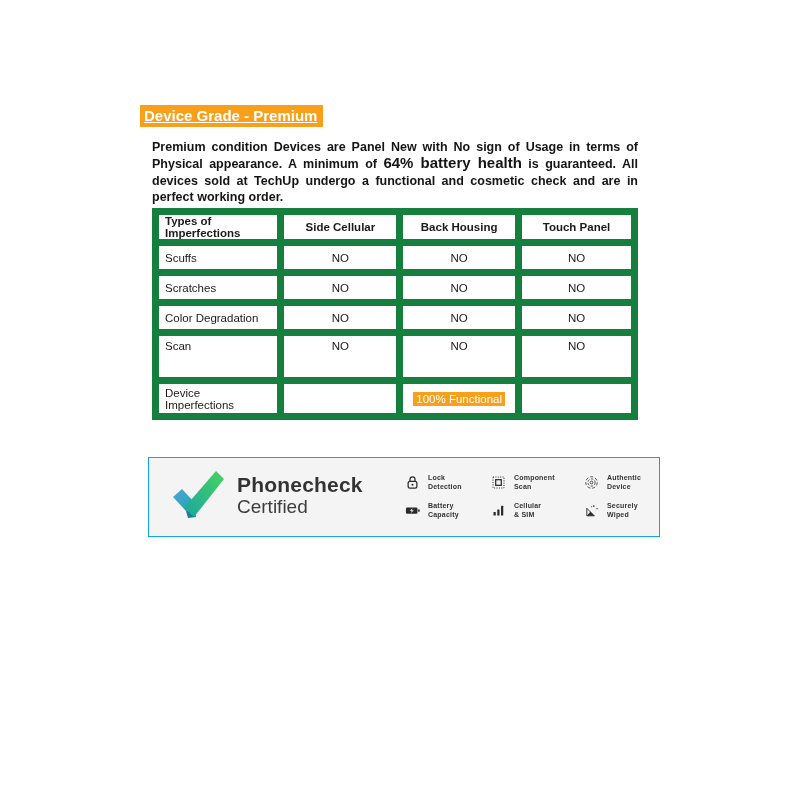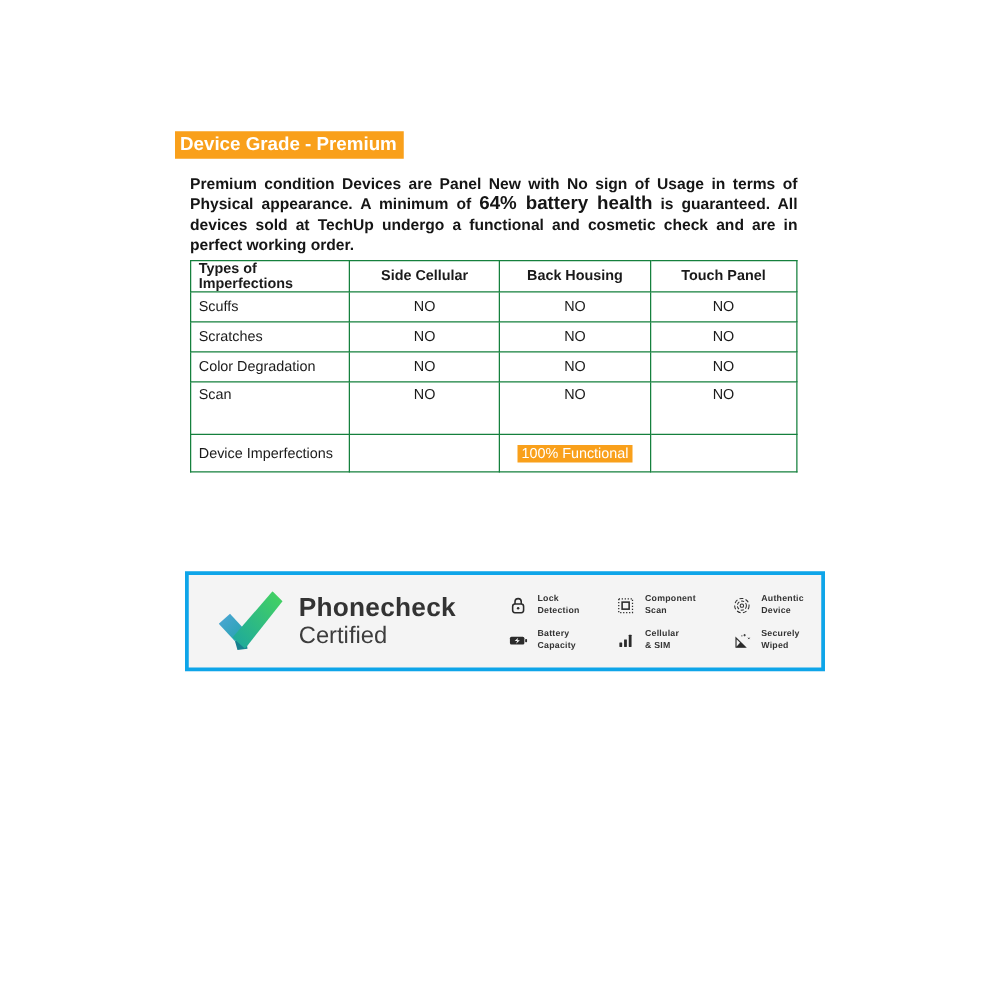--- a/index.html
+++ b/index.html
@@ -10,60 +10,60 @@
   }
   .page { position:absolute; inset:0; }
 
   
   .title-highlight {
     position:absolute; left:140px; top:105px;
     background:var(--accent,#F9A01B);
     color:#ffffff; font-size:15px; font-weight:bold;
     padding:2px 6px 3px 4px; line-height:17px;
   }
-  .title-highlight span { }
+  .title-highlight span { text-decoration:underline; }
 
   
   .intro {
     position:absolute; left:152px; top:139px; width:486px;
     font-size:12.5px; font-weight:bold; line-height:16.4px;
     text-align:justify; color:#151515; margin:0;
   }
   .intro .big { font-size:15px; }
 
   
   table.imperfections {
     position:absolute; left:152px; top:208px; width:486px;
     border-collapse:collapse; table-layout:fixed;
     font-size:11.5px; color:#1a1a1a;
   }
   table.imperfections col.c0 { width:26.2%; }
   table.imperfections col.c1 { width:24.8%; }
   table.imperfections col.c2 { width:24.8%; }
   table.imperfections col.c3 { width:24.2%; }
   table.imperfections th, table.imperfections td {
-    border:1px solid #15803d; padding:0 6px;
+    border:7px solid #15803d; padding:0 6px;
     text-align:center; vertical-align:middle;
     height:23px; font-weight:normal;
   }
   table.imperfections thead th { font-weight:bold; height:23px; }
   table.imperfections th:first-child,
   table.imperfections td:first-child { text-align:left; }
   table.imperfections tbody tr:nth-child(4) td {
     height:37px; vertical-align:top; padding-top:4px;
   }
   table.imperfections tbody tr:nth-child(5) td { height:29px; }
   .cell-highlight {
     background:var(--accent,#F9A01B); color:#ffffff; padding:1px 3px;margin-top:12px;
   }
 
   
   .badge {
     position:absolute; left:148px; top:457px; width:512px; height:80px;
-    background:#f4f4f4; border:3px solid #0ea5e9; box-sizing:border-box;
+    background:#f4f4f4; border:1px solid #0ea5e9; box-sizing:border-box;
   }
   .logo { position:absolute; left:24px; top:13px; display:flex; align-items:center; }
   .logo svg.check { width:52px; height:48px; }
   .logo-text { margin-left:12px; }
   .brand { font-size:21px; font-weight:bold; color:#333333; line-height:22px; letter-spacing:0.2px; }
   .certified { font-size:19px; font-weight:normal; color:#3d3d3d; line-height:21px; }
 
   .features {
     position:absolute; left:255px; top:16px;
     display:grid; grid-template-columns:78px 85px 82px;

